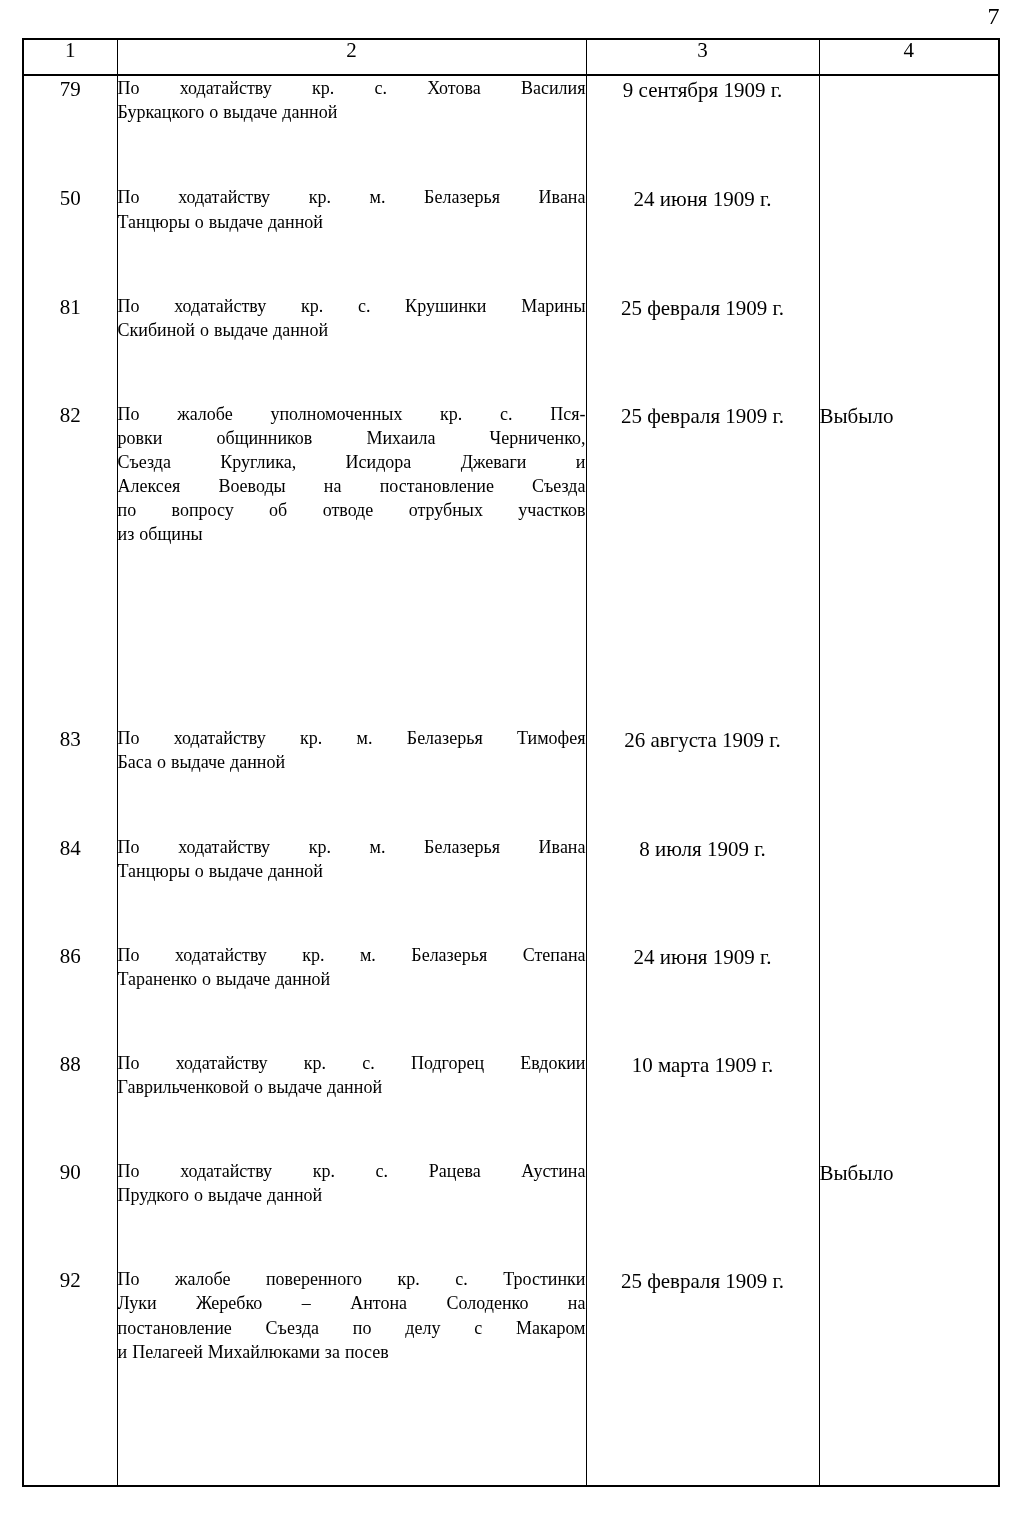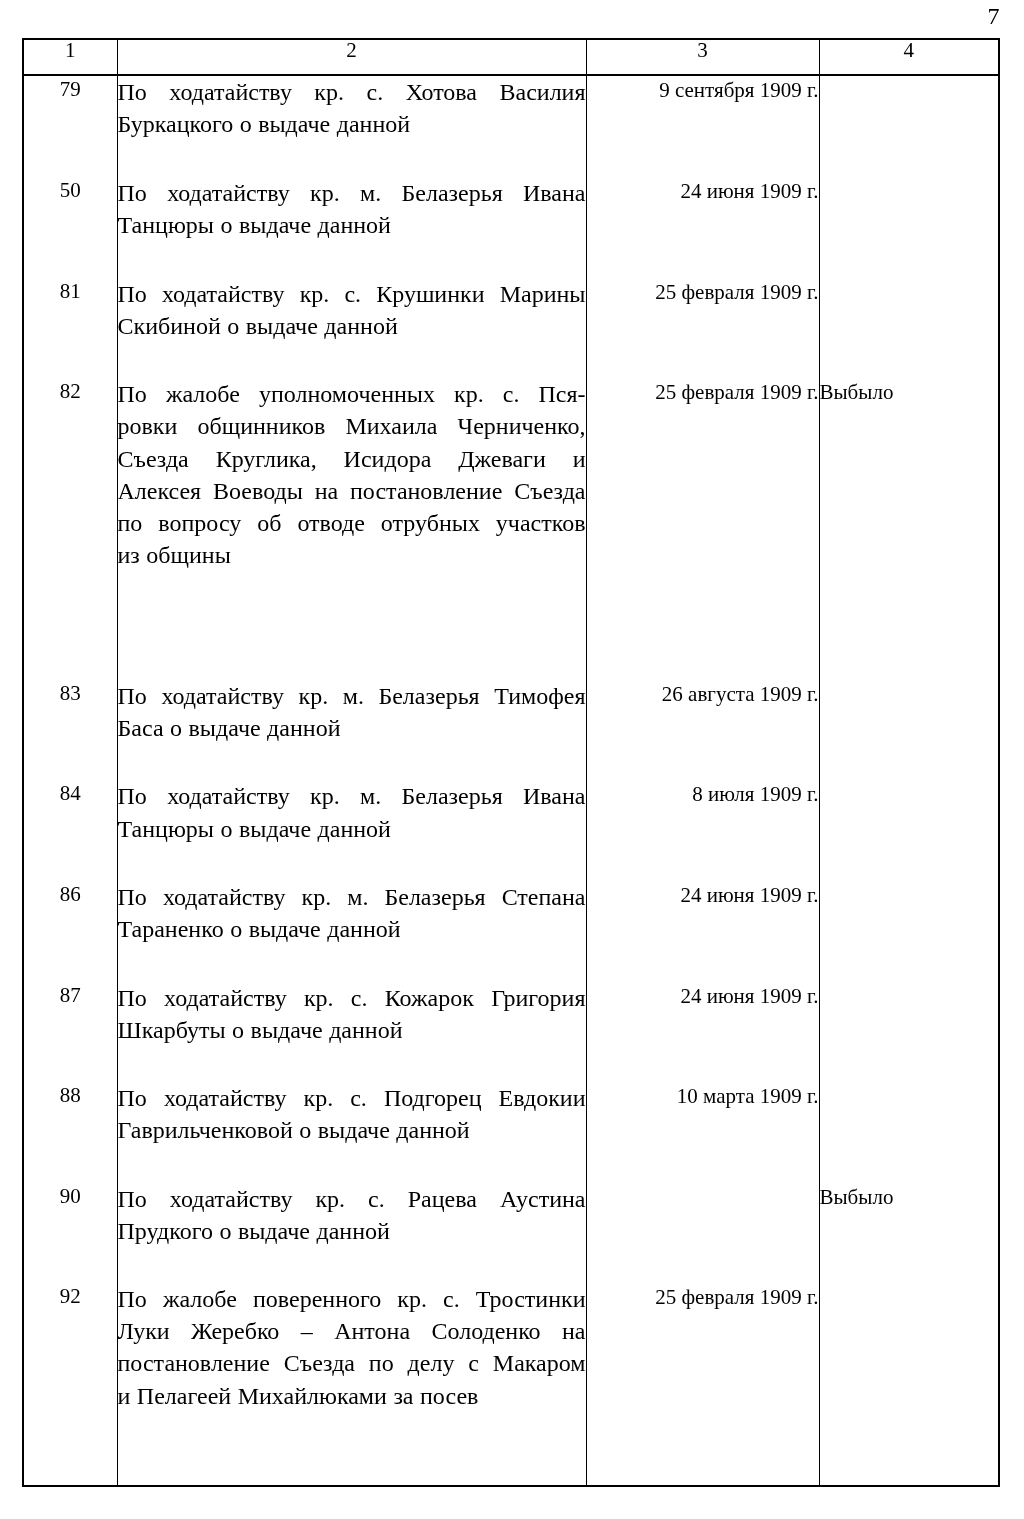--- a/index.html
+++ b/index.html
@@ -78,29 +78,29 @@
   td.num {
     text-align: center;
     font-size: 21px;
     line-height: 1.32;
     padding-top: 18px;
   }
 
   td.desc {
     text-align: justify;
     text-align-last: left;
-    font-size: 24px;
+    font-size: 18px;
     line-height: 1.34;
     padding: 18px 12px 0 10px;
     hyphens: manual;
     word-spacing: 0.5px;
   }
 
   td.date {
-    text-align: right;
+    text-align: center;
     font-size: 21px;
     line-height: 1.34;
     padding-top: 18px;
   }
 
   td.note {
     text-align: left;
     font-size: 21px;
     line-height: 1.34;
     padding-top: 18px;
@@ -202,29 +202,20 @@
         <tr>
           <td class="num">86</td>
           <td class="desc">
             <span class="desc-just">По ходатайству кр. м. Белазерья Степана</span>
             <span class="desc-line">Тараненко о выдаче данной</span>
           </td>
           <td class="date">24 июня 1909 г.</td>
           <td class="note"></td>
         </tr>
         <tr>
-          <td class="num">87</td>
-          <td class="desc">
-            <span class="desc-just">По ходатайству кр. с. Кожарок Григория</span>
-            <span class="desc-line">Шкарбуты о выдаче данной</span>
-          </td>
-          <td class="date">24 июня 1909 г.</td>
-          <td class="note"></td>
-        </tr>
-        <tr>
           <td class="num">88</td>
           <td class="desc">
             <span class="desc-just">По ходатайству кр. с. Подгорец Евдокии</span>
             <span class="desc-line">Гаврильченковой о выдаче данной</span>
           </td>
           <td class="date">10 марта 1909 г.</td>
           <td class="note"></td>
         </tr>
         <tr>
           <td class="num">90</td>

